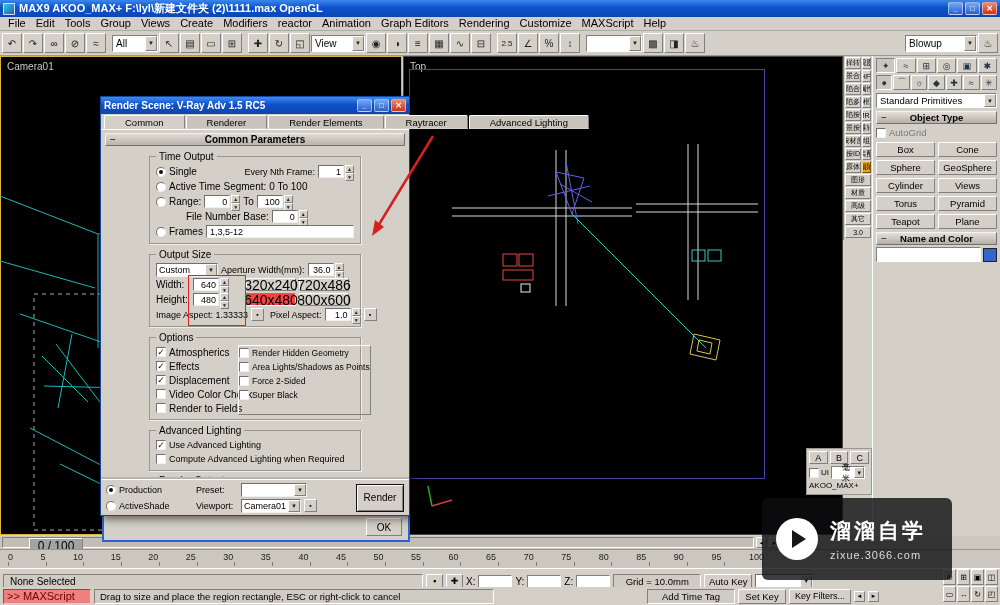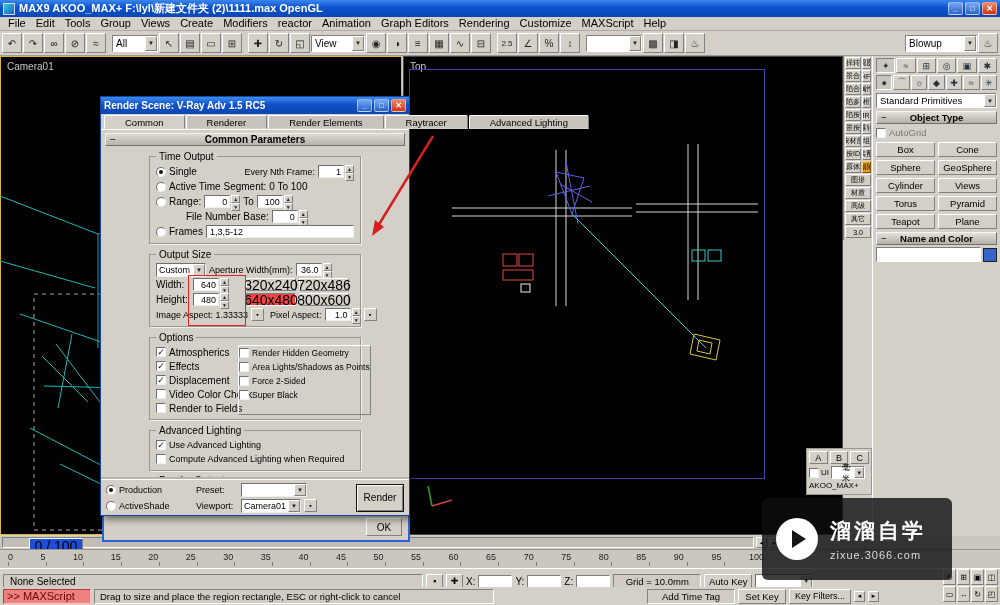--- a/index.html
+++ b/index.html
@@ -79,21 +79,21 @@
   .drow{display:flex;align-items:center;height:15px;font-size:10px;gap:3px;white-space:nowrap}
   .dlbl{font-size:10px}
   .sm{font-size:9px}
   .ind{padding-left:30px}
   .spin{display:inline-flex;flex:none}
   .sf{width:26px;height:13px;background:#fff;border:1px solid;border-color:#707070 #f0f0f0 #f0f0f0 #707070;font-size:9px;display:inline-flex;align-items:center;justify-content:flex-end;padding:0 2px}
   .ud{display:inline-flex;flex-direction:column;width:9px;margin-left:1px;height:13px}
   .ud span{flex:1;font-size:5px;display:flex;align-items:center;justify-content:center;background:#d4d0c8;border:1px solid;border-color:#fff #808080 #808080 #fff;color:#222}
   .dinput{flex:1;height:13px;background:#fff;border:1px solid;border-color:#707070 #f0f0f0 #f0f0f0 #707070;font-size:9px;display:flex;align-items:center;padding:0 3px}
   .ddc{height:14px;background:#fff;border:1px solid;border-color:#707070 #f0f0f0 #f0f0f0 #707070;display:inline-flex;align-items:center;font-size:9px;padding-left:2px;flex:none}
-  .w60{width:50px}.w66{width:66px}.w58{width:60px}
+  .w60{width:62px}.w66{width:66px}.w58{width:60px}
   .resbtn{width:50px;height:13px;font-size:14px;display:inline-flex;align-items:center;justify-content:center;background:#d4d0c8;border:1px solid;border-color:#fff #808080 #808080 #fff;flex:none}
   .resbtn.pressed{border-color:#808080 #fff #fff #808080;background:#ef4444}
   .ml18{margin-left:14px}
   .lockbtn{width:13px;height:13px;font-size:7px;flex:none}
   .lw34{width:34px;flex:none}
   .oshl{position:absolute;left:38px;top:20px;width:58px;height:51px;border:1px solid #e02424;pointer-events:none}
   .cols{display:flex;padding-top:7px}
   .gcol{display:flex;flex-direction:column}
   .gcol.l{width:82px;flex:none}
   .gcol.r{flex:1}
@@ -107,21 +107,21 @@
   .fcol1 .drow,.fcol2 .drow{height:14px}
   .renderbtn{width:48px;height:28px;background:#d4d0c8;border:1px solid #111;box-shadow:inset 1px 1px 0 #fff,inset -1px -1px 0 #808080;font-size:10px;display:flex;align-items:center;justify-content:center;flex:none}
   
   .okstrip{position:absolute;left:102px;top:514px;width:308px;height:28px;background:#d4d0c8;border:2px solid #2a62d8;border-top:none;z-index:5;display:flex;align-items:center;justify-content:flex-end;padding-right:6px}
   .okbtn{width:36px;height:18px;font-size:10px}
   
   .arrowsvg{position:absolute;left:0;top:0;width:1000px;height:605px;pointer-events:none;z-index:55}
   
   .trow{position:absolute;left:0;top:536px;width:1000px;height:13px;background:#cbc7bf;display:flex;align-items:center;gap:2px;padding:0 2px}
   .ttrack{width:752px;height:11px;background:#c2beb6;border:1px solid;border-color:#808080 #fff #fff #808080;position:relative;flex:none}
-  .thandle{position:absolute;left:26px;top:0;width:54px;height:15px;font-size:14px;display:flex;align-items:center;justify-content:center;background:#1d4ed8;border:1px solid;border-color:#fff #808080 #808080 #fff}
+  .thandle{position:absolute;left:26px;top:0;width:54px;height:15px;font-size:12px;display:flex;align-items:center;justify-content:center;background:#a3a3a3;border:1px solid;border-color:#fff #808080 #808080 #fff}
   .tarr{width:11px;height:11px;font-size:6px}
   .ruler{position:absolute;left:0;top:549px;width:1000px;height:19px;background:#cbc7bf;border-top:1px solid #9a968e}
   .ticks{position:absolute;left:8px;top:2px;width:756px;display:flex;justify-content:space-between;font-size:9px;color:#222}
   .ticksline{position:absolute;left:8px;width:756px;bottom:2px;height:4px;background:repeating-linear-gradient(90deg,#777 0 1px,transparent 1px 37.7px)}
   .sbarA{position:absolute;left:0;top:568px;width:1000px;height:19px;background:#d4d0c8;border-top:1px solid #fff;display:flex;align-items:center;gap:3px;padding:12px 3px}
   .sbarB{position:absolute;left:0;top:587px;width:1000px;height:18px;background:#d4d0c8;display:flex;align-items:center;gap:3px;padding:0 3px}
   .statfld{width:420px;height:15px;font-size:10px;display:flex;align-items:center;padding:0 6px;background:#d0ccc4;border:1px solid;border-color:#808080 #fff #fff #808080}
   .sicon{width:17px;height:15px;font-size:9px}
   .xl{font-size:10px}
   .xf{width:34px;height:13px;background:#fff;border:1px solid;border-color:#808080 #fff #fff #808080}

